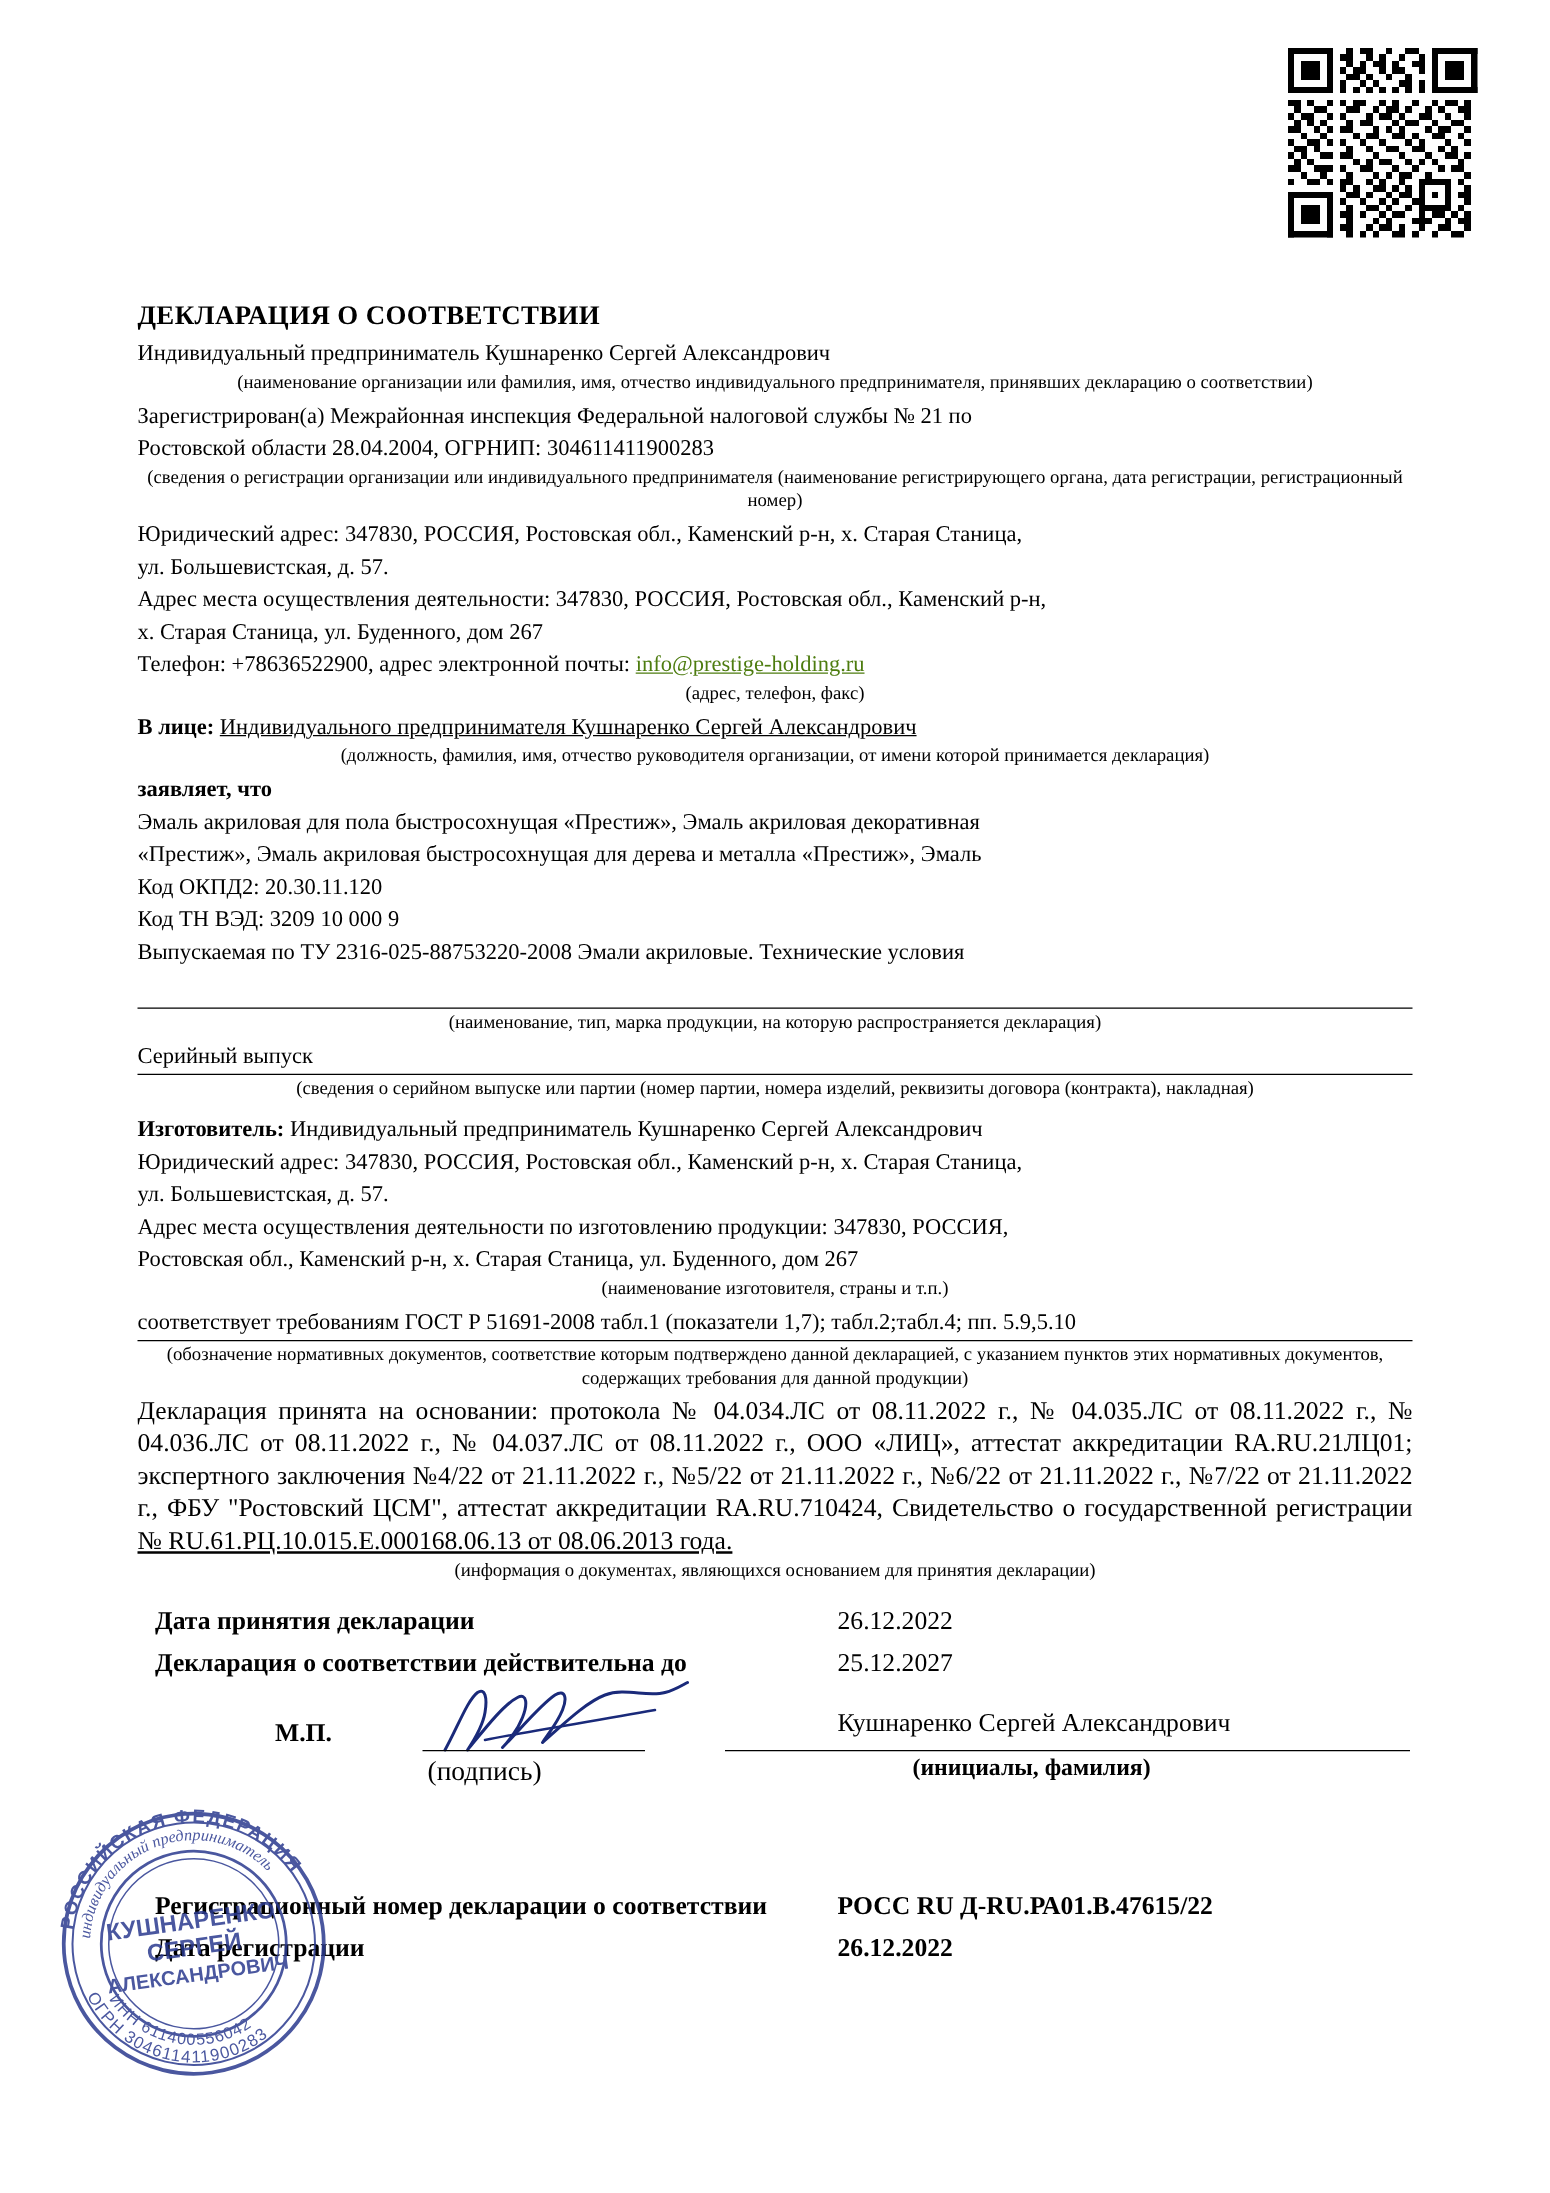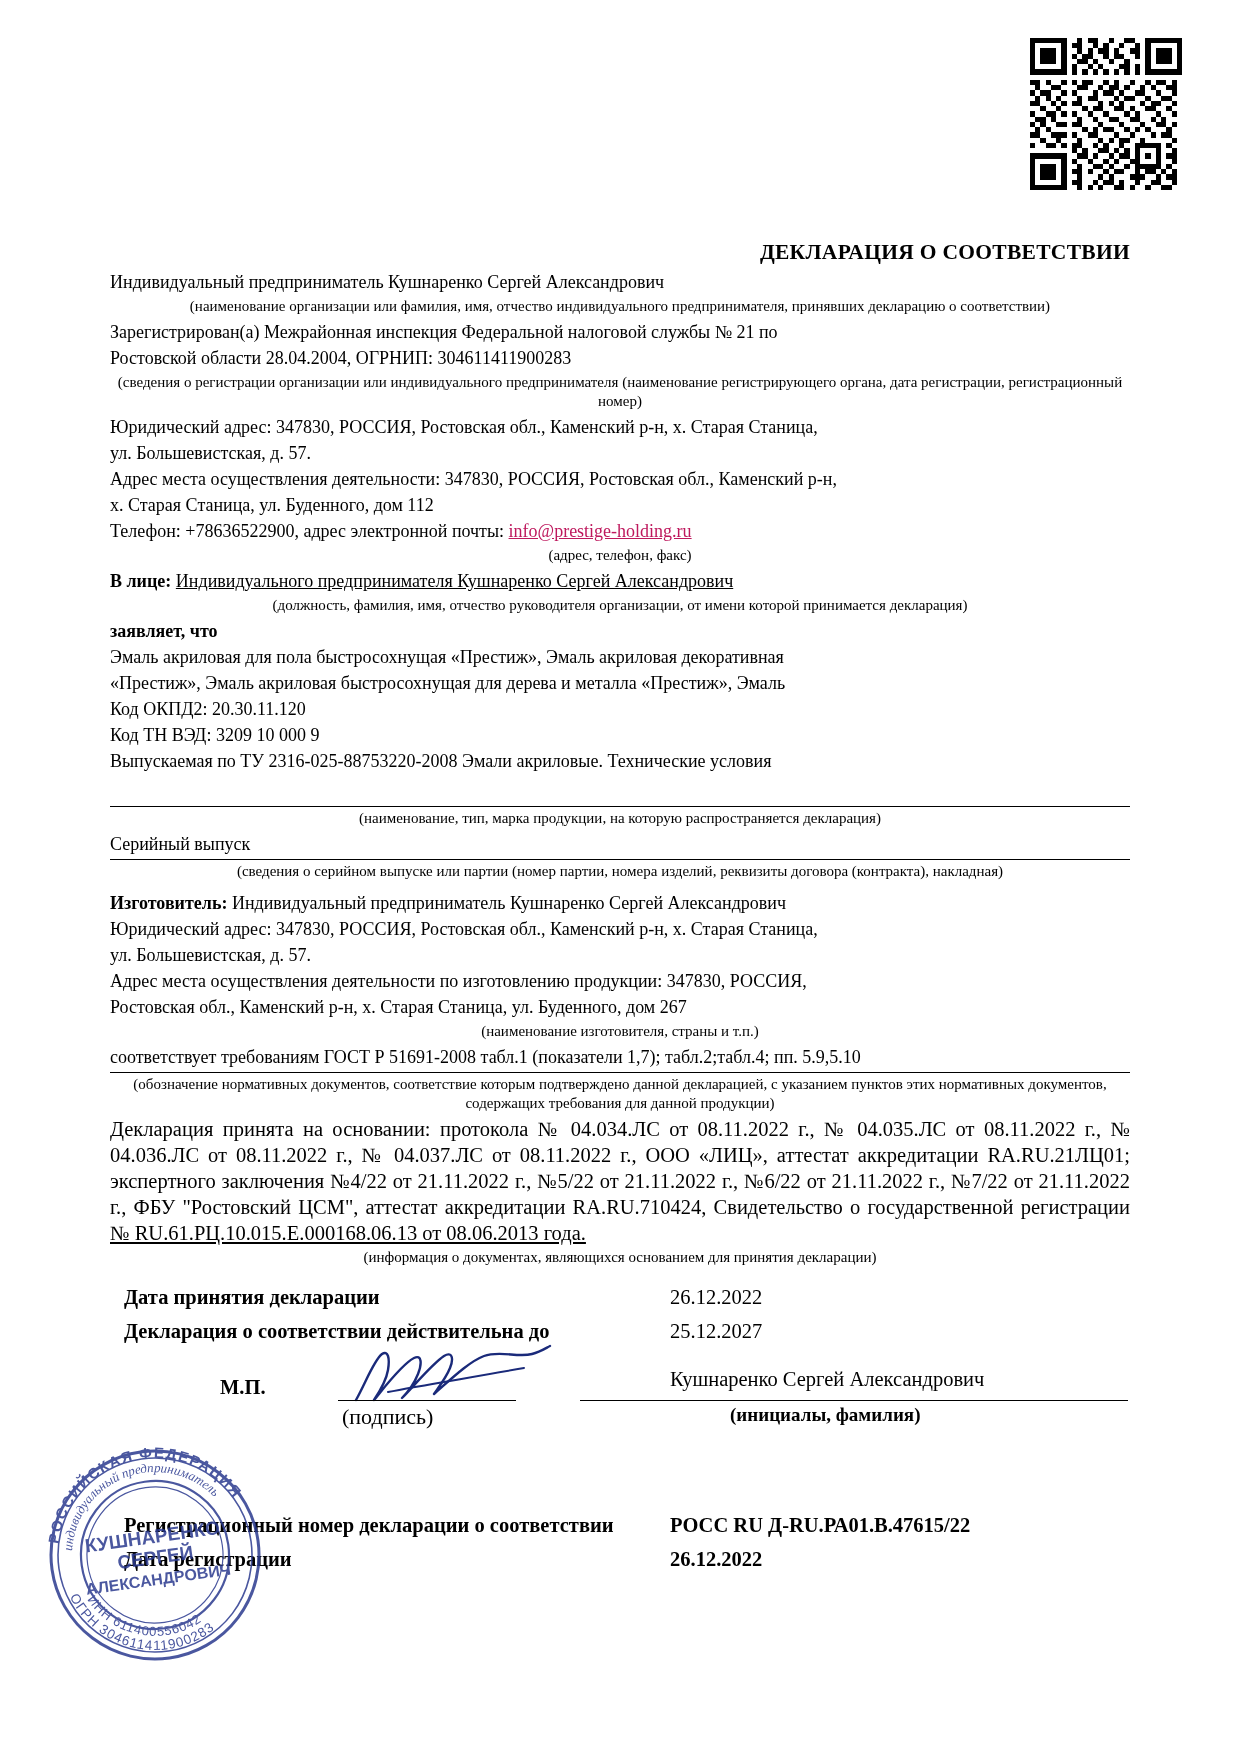--- a/index.html
+++ b/index.html
@@ -33,21 +33,21 @@
   .qr-wrap svg { display: block; }
 
   .content {
     position: absolute;
     left: 110px;
     top: 240px;
     width: 1020px;
   }
 
   .doc-title {
-    text-align: right;
+    text-align: left;
     font-weight: bold;
     font-size: 21.5px;
     letter-spacing: 0.3px;
     margin: 0 0 4px 0;
   }
   .line {
     font-size: 18px;
     line-height: 26px;
     margin: 0;
   }
@@ -59,21 +59,21 @@
   }
   .rule {
     border-bottom: 1px solid #000;
     height: 0;
     margin: 2px 0 2px 0;
   }
   .bold { font-weight: bold; }
   .u { text-decoration: underline; }
   .link {
     text-decoration: underline;
-    color: #be185d;
+    color: #4d7c0f;
   }
   .justify {
     text-align: justify;
     text-align-last: justify;
     font-size: 20.5px;
     line-height: 26px;
   }
   .justify-last-left {
     text-align: justify;
     font-size: 20.5px;
@@ -424,21 +424,21 @@
     <div class="line">Индивидуальный предприниматель Кушнаренко Сергей Александрович</div>
     <div class="caption">(наименование организации или фамилия, имя, отчество индивидуального предпринимателя, принявших декларацию о соответствии)</div>
 
     <div class="line">Зарегистрирован(а) Межрайонная инспекция Федеральной налоговой службы № 21 по</div>
     <div class="line">Ростовской области 28.04.2004, ОГРНИП: 304611411900283</div>
     <div class="caption">(сведения о регистрации организации или индивидуального предпринимателя (наименование регистрирующего органа, дата регистрации, регистрационный номер)</div>
 
     <div class="line">Юридический адрес: 347830, РОССИЯ, Ростовская обл., Каменский р-н, х. Старая Станица,</div>
     <div class="line">ул. Большевистская, д. 57.</div>
     <div class="line">Адрес места осуществления деятельности: 347830, РОССИЯ, Ростовская обл., Каменский р-н,</div>
-    <div class="line">х. Старая Станица, ул. Буденного, дом 112</div>
+    <div class="line">х. Старая Станица, ул. Буденного, дом 267</div>
     <div class="line">
       <span>Телефон: +78636522900, адрес электронной почты: </span><a class="link" href="#">info@prestige-holding.ru</a>
     </div>
     <div class="caption">(адрес, телефон, факс)</div>
 
     <div class="line">
       <span class="bold">В лице:</span>
       <span class="u">Индивидуального предпринимателя Кушнаренко Сергей Александрович</span>
     </div>
     <div class="caption">(должность, фамилия, имя, отчество руководителя организации, от имени которой принимается декларация)</div>

